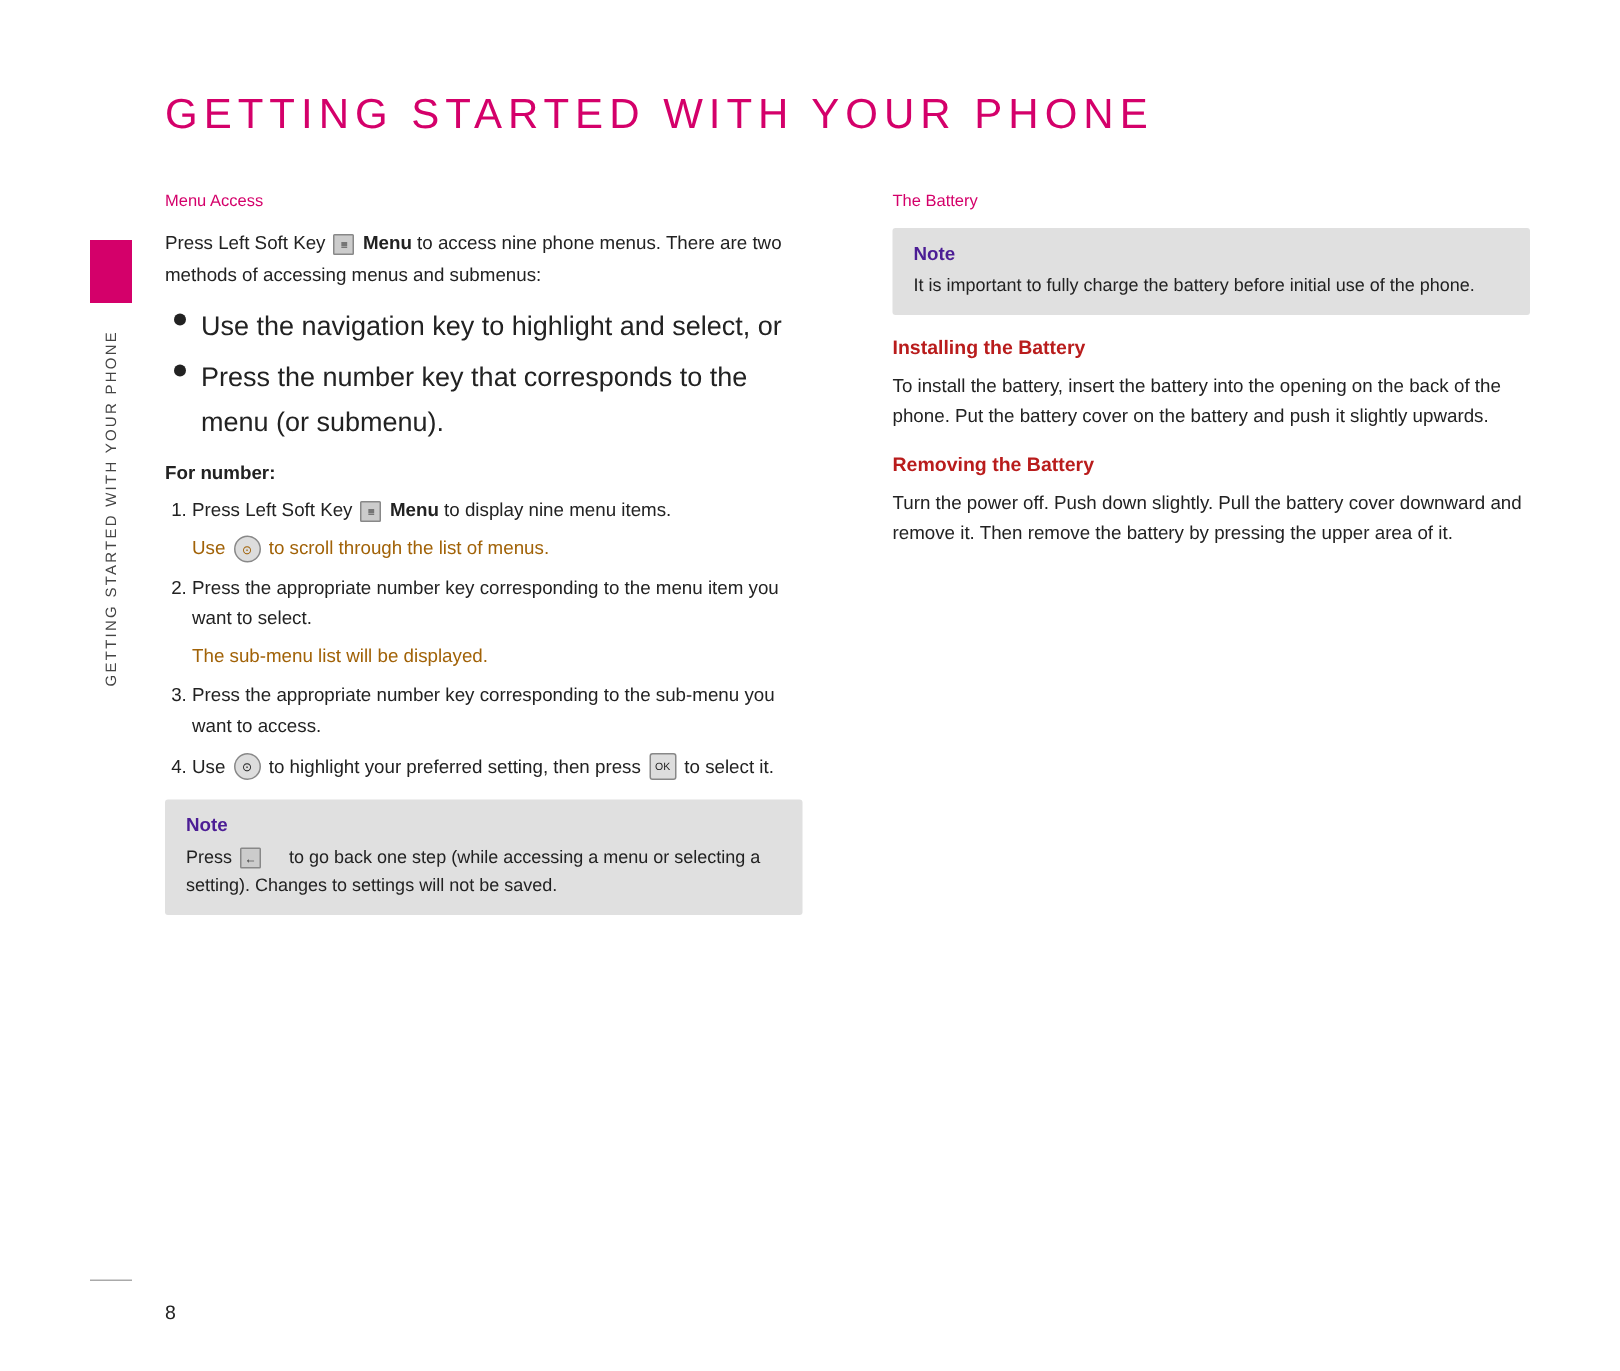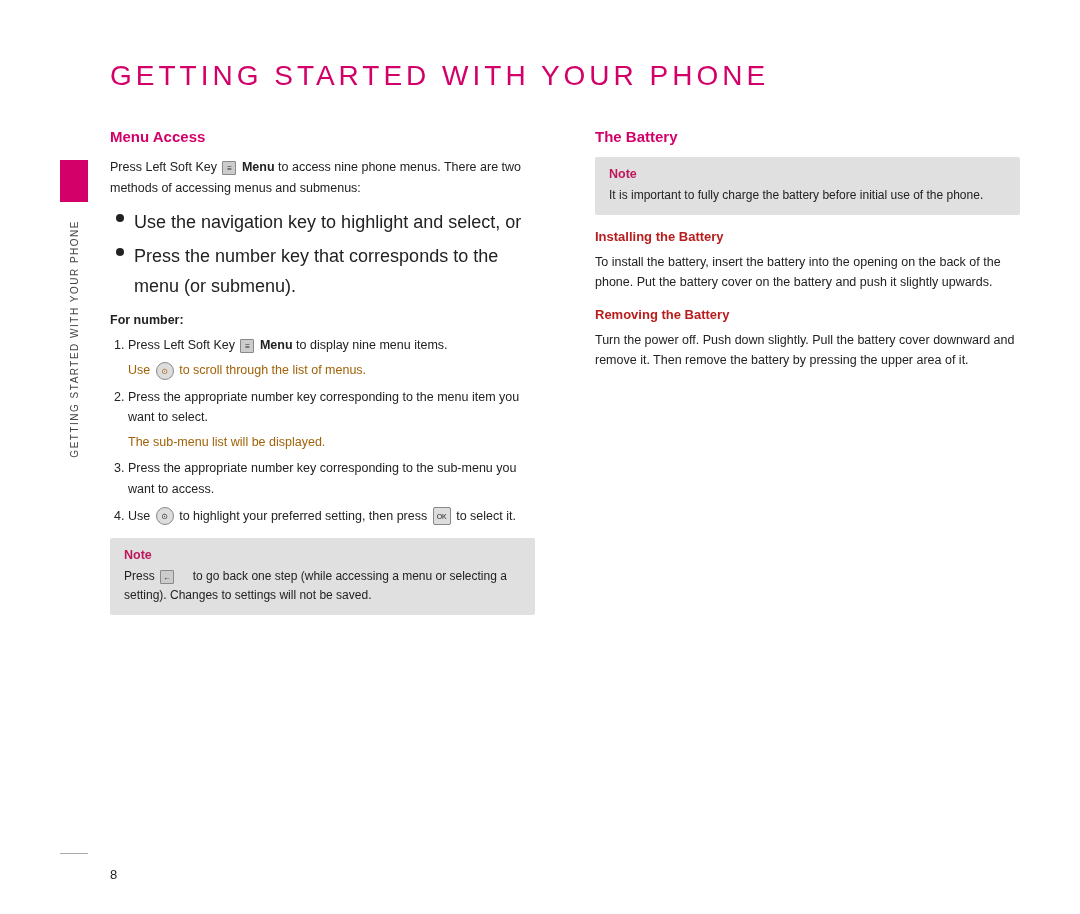--- a/index.html
+++ b/index.html
@@ -100,22 +100,22 @@
       padding-right: 10px;
     }
 
     .col-right {
       flex: 1;
       padding-left: 10px;
     }
 
     
     .section-heading-pink {
-      font-size: 15px;
-      font-weight: bold;
+      font-size: 11px;
+      font-weight: normal;
       color: #d4006a;
       margin-bottom: 12px;
     }
 
     .section-heading-black {
       font-size: 13px;
       font-weight: bold;
       color: #b91c1c;
       margin-bottom: 8px;
       margin-top: 14px;
@@ -192,21 +192,21 @@
     .note-box {
       background: #e0e0e0;
       padding: 10px 14px;
       margin: 12px 0;
       border-radius: 2px;
     }
 
     .note-label {
       font-size: 12.5px;
       font-weight: bold;
-      color: #be185d;
+      color: #4c1d95;
       margin-bottom: 5px;
     }
 
     .note-text {
       font-size: 12px;
       color: #222;
       line-height: 1.55;
     }
 
     

